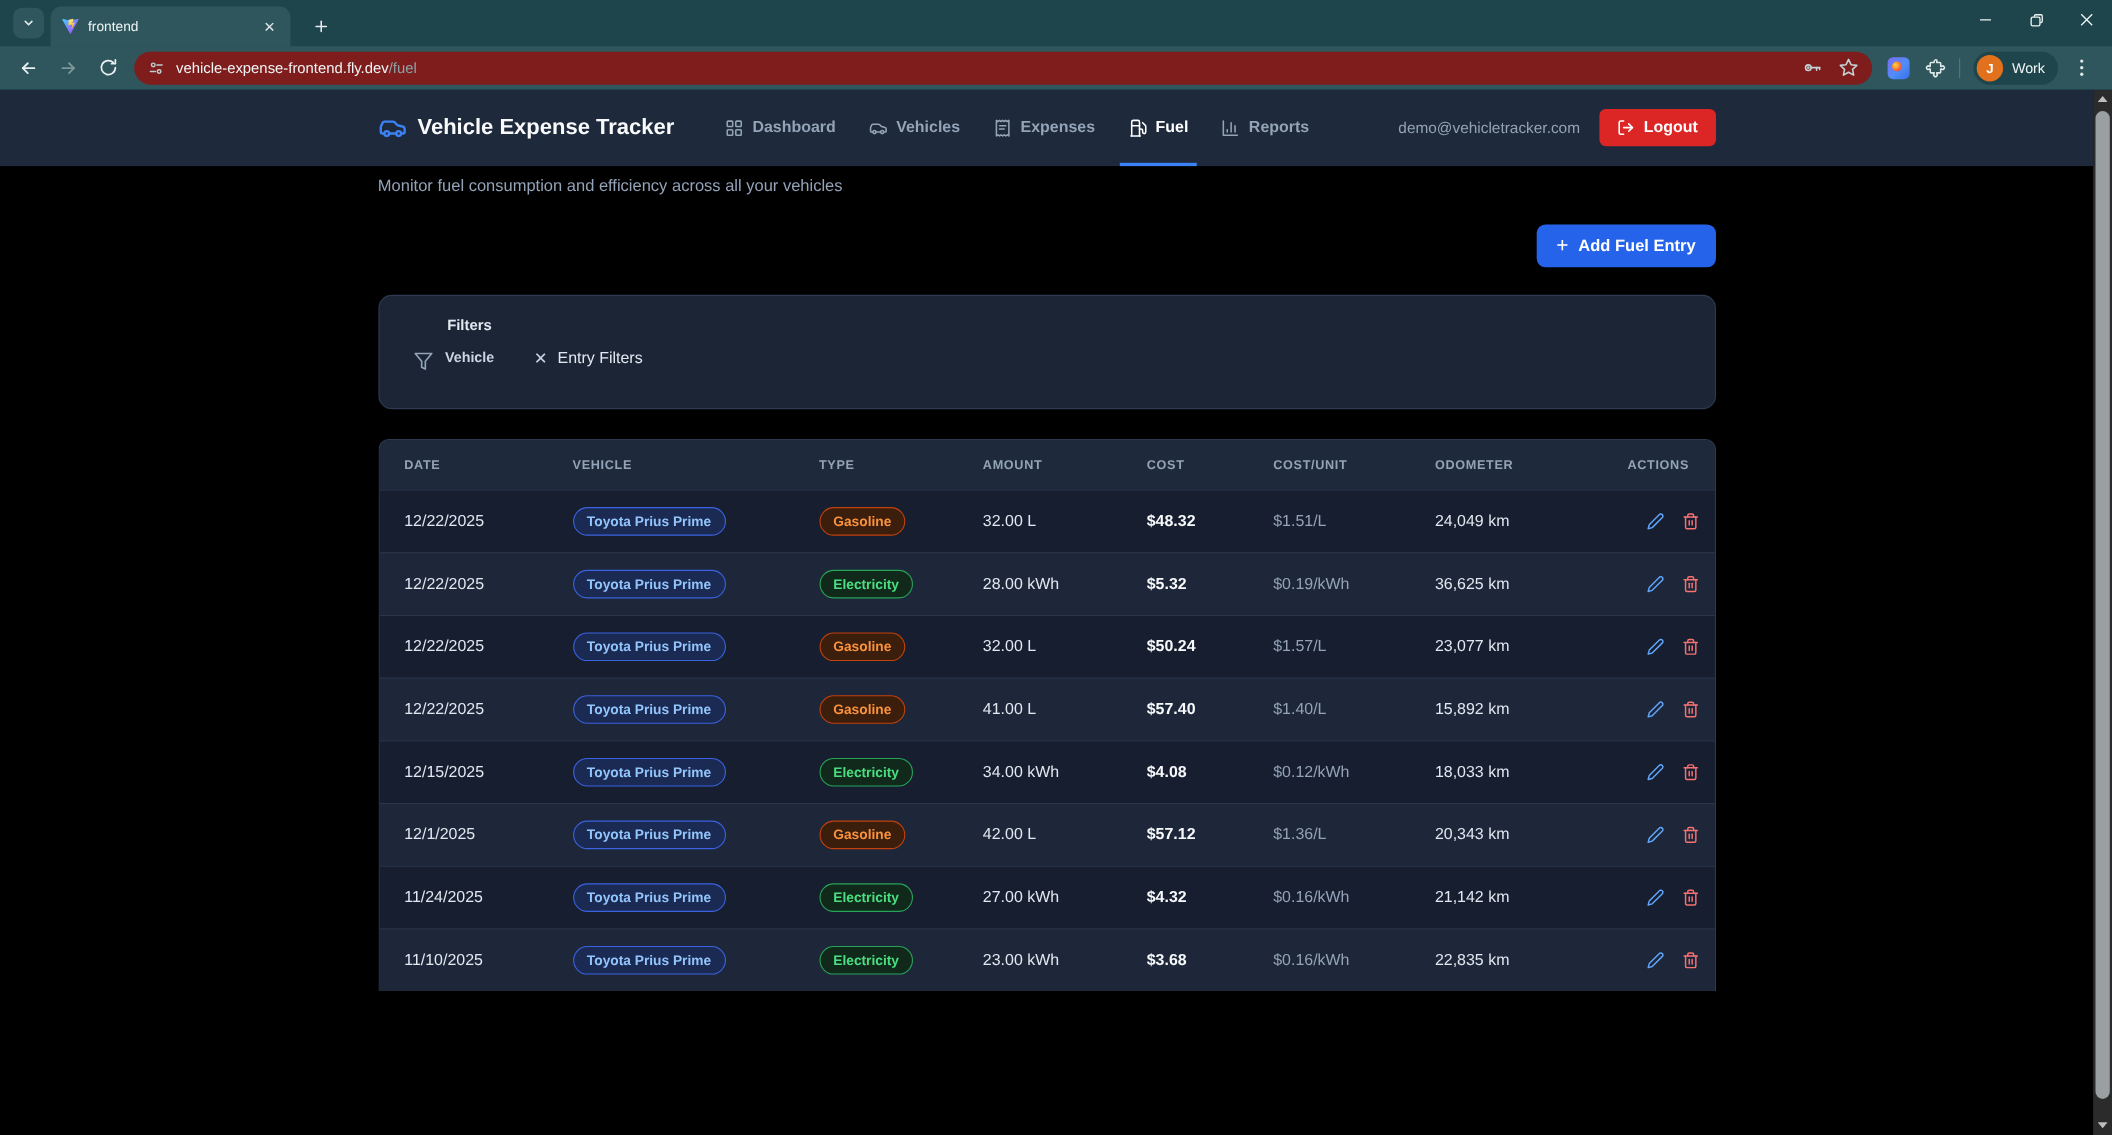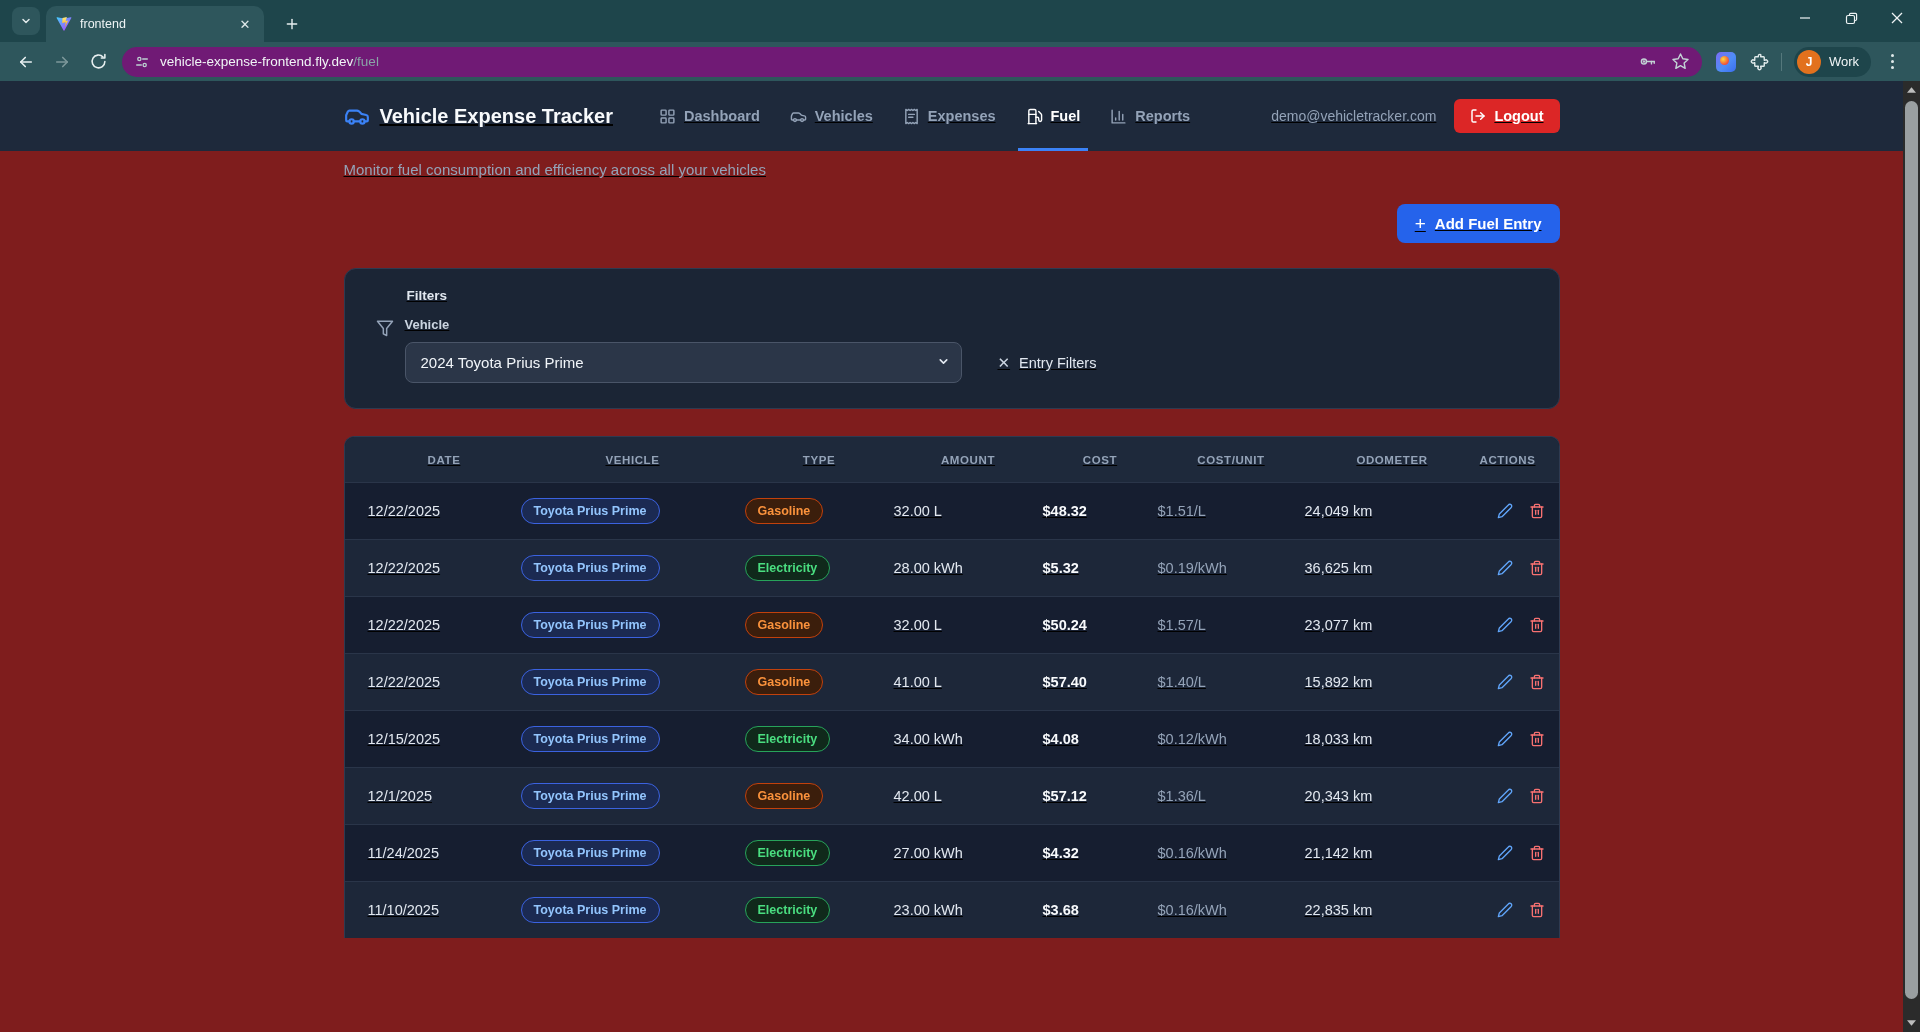--- a/index.html
+++ b/index.html
@@ -19,21 +19,21 @@
   .newtab-btn { position:absolute; left:278px; top:10px; width:28px; height:28px; border-radius:6px;
       display:flex; align-items:center; justify-content:center; color:#e6eeef; }
   .wincontrols { position:absolute; right:0; top:0; height:36px; display:flex; }
   .winbtn { width:46px; height:36px; display:flex; align-items:center; justify-content:center; color:#eef4f5; }
 
   .toolbar { position:absolute; top:42px; left:0; width:1920px; height:39px; background:#2e565c;
       display:flex; align-items:center; padding:0 8px; }
   .navbtn { width:32px; height:32px; border-radius:50%; display:flex; align-items:center; justify-content:center;
       color:#e8f0f1; margin:0 2px; }
   .navbtn.dim { color:#7d989b; }
-  .urlbar { height:30px; flex:0 0 1580px; margin-left:6px; background:#701a75; border-radius:15px;
+  .urlbar { height:30px; flex:0 0 1580px; margin-left:6px; background:#7f1d1d; border-radius:15px;
       display:flex; align-items:center; padding:0 12px; color:#e8f0f1; }
   .urlbar .site-icon { color:#bccfd1; margin-right:10px; display:flex; }
   .url-text { font-size:13.5px; flex:1; white-space:nowrap; overflow:hidden; }
   .url-domain { color:#f0f5f6; }
   .url-path { color:#8aa4a7; }
   .urlbar-right { display:flex; align-items:center; gap:14px; color:#c3d3d5; }
   .ext-colorful { width:20px; height:20px; border-radius:5px;
       background:linear-gradient(135deg,#7c6cf4 0%,#4f8df7 55%,#3b6df0 100%); position:relative; margin-left:14px; }
   .ext-colorful::after { content:""; position:absolute; left:4px; top:4px; width:9px; height:9px; border-radius:50%;
       background:radial-gradient(circle at 35% 35%,#ffd93b,#f04e3e 70%); }
@@ -47,21 +47,21 @@
   .kebab { color:#dfe9ea; margin-left:10px; display:flex; flex-direction:column; gap:3px; align-items:center; padding:0 10px;}
   .kebab i { width:3px; height:3px; border-radius:50%; background:#dfe9ea; }
 
   
   .scrollbar { position:fixed; right:0; top:81px; bottom:0; width:17px; background:#2b2b2b; z-index:60; }
   .sb-arrow { position:absolute; left:0; width:17px; height:14px; display:flex; align-items:center; justify-content:center; color:#bdbdbd; }
   .sb-up { top:2px; } .sb-down { bottom:2px; }
   .sb-thumb { position:absolute; left:2px; right:2px; top:20px; height:898px; border-radius:7px; background:#9a9fa1; }
 
   
-  .page { position:fixed; top:81px; left:0; width:1903px; height:951px; background:#7f1d1d; overflow:hidden;text-decoration:underline; }
+  .page { position:fixed; top:81px; left:0; width:1903px; height:951px; background:#000000; overflow:hidden; }
 
   .app-nav { height:70px; background:#1e293b; }
   .app-nav-inner { width:1216px; margin:0 auto; height:100%; display:flex; align-items:center; }
   .brand { display:flex; align-items:center; gap:10px; color:#f8fafc; font-size:20px; font-weight:bold; }
   .brand svg { color:#3b82f6; }
   .nav-items { display:flex; height:100%; margin-left:38px; gap:14px; }
   .nav-item { display:flex; align-items:center; gap:8px; color:#94a3b8; font-size:14.5px; font-weight:bold;
       padding:0 8px; border-bottom:3px solid transparent; border-top:3px solid transparent; cursor:pointer; }
   .nav-item.active { color:#ffffff; border-bottom-color:#3b82f6; }
   .nav-right { margin-left:auto; display:flex; align-items:center; gap:18px; }
@@ -90,21 +90,21 @@
       border:1px solid #4a5568; border-radius:8px; padding:0 36px 0 15px; appearance:none; -webkit-appearance:none;
       font-family:inherit; cursor:pointer; }
   .select-chevron { position:absolute; right:12px; top:13px; color:#e2e8f0; pointer-events:none; }
   .clear-btn { background:none; border:none; color:#e2e8f0; font-size:14.5px; display:flex; align-items:center; gap:9px;
       align-self:flex-end; margin:0 0 11px 36px; cursor:pointer; font-family:inherit; }
   .clear-x { font-size:15px; color:#cbd5e1; }
 
   .fuel-table { margin-top:27px; border:1px solid #2e3a50; border-bottom:none; border-radius:10px 10px 0 0;
       overflow:hidden; background:#161e30; }
   .t-head { background:#1e293b; display:grid; height:45px; align-items:center;
-      grid-template-columns:153px 224px 149px 149px 115px 147px 175px 1fr; padding:0 23px;text-align:center; }
+      grid-template-columns:153px 224px 149px 149px 115px 147px 175px 1fr; padding:0 23px; }
   .t-head span { color:#94a3b8; font-size:11.5px; font-weight:bold; letter-spacing:0.6px; }
   .t-row { display:grid; height:57px; align-items:center;
       grid-template-columns:153px 224px 149px 149px 115px 147px 175px 1fr; padding:0 23px;
       border-top:1px solid #2a3549; }
   .t-row:nth-child(even) { background:#1d2739; }
   .cell-date, .cell-amount, .cell-odometer { color:#e2e8f0; font-size:14.5px; }
   .cell-cost { color:#f8fafc; font-size:14.5px; font-weight:bold; }
   .cell-costunit { color:#94a3b8; font-size:14.5px; }
   .badge { display:inline-block; font-size:12.5px; font-weight:bold; padding:5px 12px; border-radius:999px; border:1px solid; }
   .badge-vehicle { background:#1b2a52; border-color:#3b62e0; color:#93c5fd; }
@@ -336,28 +336,20 @@
     <div class="filters-card">
       <div class="filters-title">Filters</div>
       <div class="filters-row">
         <span class="funnel-wrap">
           <svg width="20" height="20" viewBox="0 0 24 24" fill="none" stroke="currentColor" stroke-width="1.8" stroke-linejoin="round">
               <polygon points="21 4 3 4 10 12.5 10 19 14 21 14 12.5 21 4"></polygon>
             </svg>
         </span>
         <div class="filter-field">
           <label class="filter-label">Vehicle</label>
-          <div class="vehicle-select-wrap">
-            <select class="vehicle-select"><option>2024 Toyota Prius Prime</option></select>
-            <span class="select-chevron">
-              <svg width="13" height="13" viewBox="0 0 24 24" fill="none" stroke="currentColor" stroke-width="3" stroke-linecap="round" stroke-linejoin="round">
-                  <polyline points="6 9 12 15 18 9"></polyline>
-                </svg>
-            </span>
-          </div>
         </div>
         <button class="clear-btn">
           <span class="clear-x">✕</span>
           <span>Entry Filters</span>
         </button>
       </div>
     </div>
 
     <div class="fuel-table">
       <div class="t-head">

